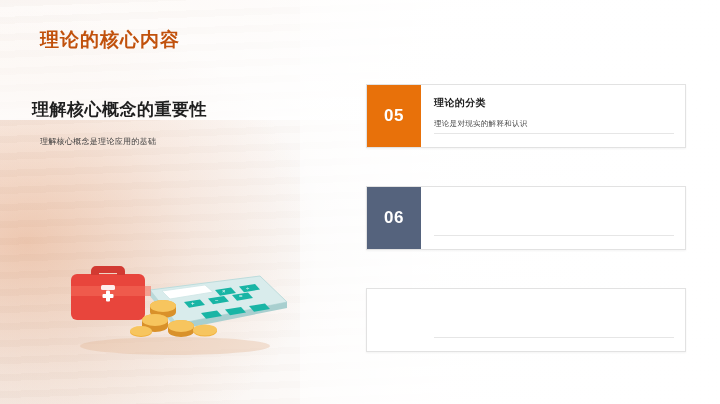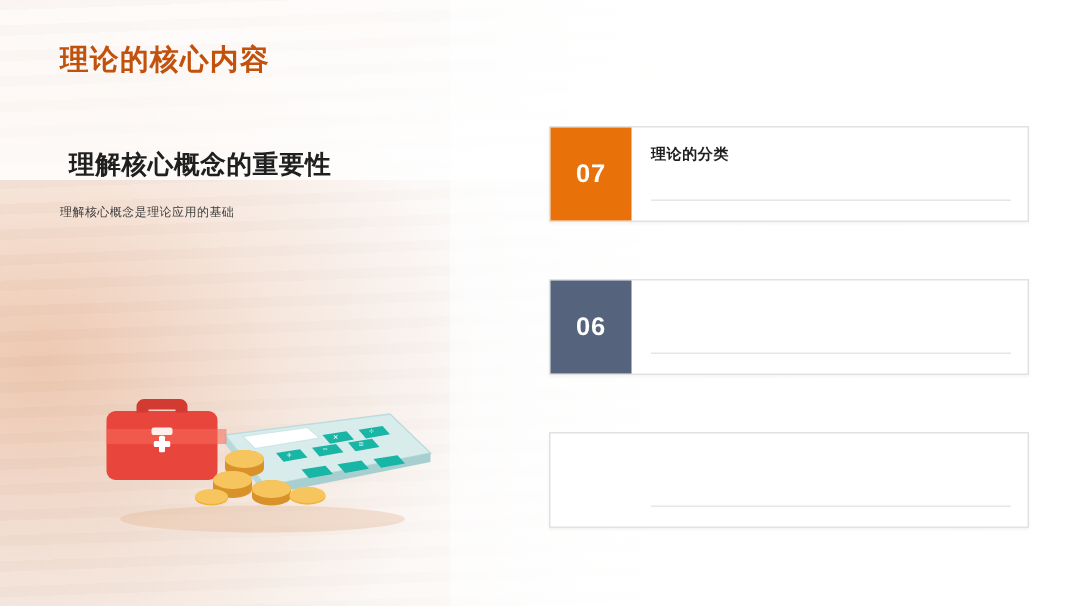--- a/index.html
+++ b/index.html
@@ -71,21 +71,21 @@
     top: 27px;
     font-size: 19px;
     font-weight: bold;
     color: #c1510c;
     letter-spacing: 1px;
   }
 
   
   .left-heading {
     position: absolute;
-    left: 46px;
+    left: 32px;
     top: 98px;
     font-size: 17px;
     font-weight: bold;
     color: #1f1f1f;
     letter-spacing: 0.5px;
   }
   .left-sub {
     position: absolute;
     left: 40px;
     top: 136px;
@@ -227,23 +227,24 @@
         <ellipse cx="150" cy="102" rx="12" ry="5.5" fill="#f7c55e"></ellipse>
         <ellipse cx="86" cy="104" rx="11" ry="5" fill="#f0b03c"></ellipse>
         <ellipse cx="86" cy="103" rx="11" ry="5" fill="#f7c55e"></ellipse>
       </g>
     </svg>
   </div>
 
   <div class="cards">
 
     <div class="card">
-      <div class="num" style="background:#e8710a">07</div>
+      <div class="num" style="background:#e8710a">05</div>
       <div class="body">
         <div class="c-title">理论的分类</div>
+        <div class="c-desc">理论是对现实的解释和认识</div>
       </div>
       <div class="c-rule"></div>
     </div>
 
     <div class="card">
       <div class="num" style="background:#55637d">06</div>
       <div class="c-rule"></div>
     </div>
 
     <div class="card">

